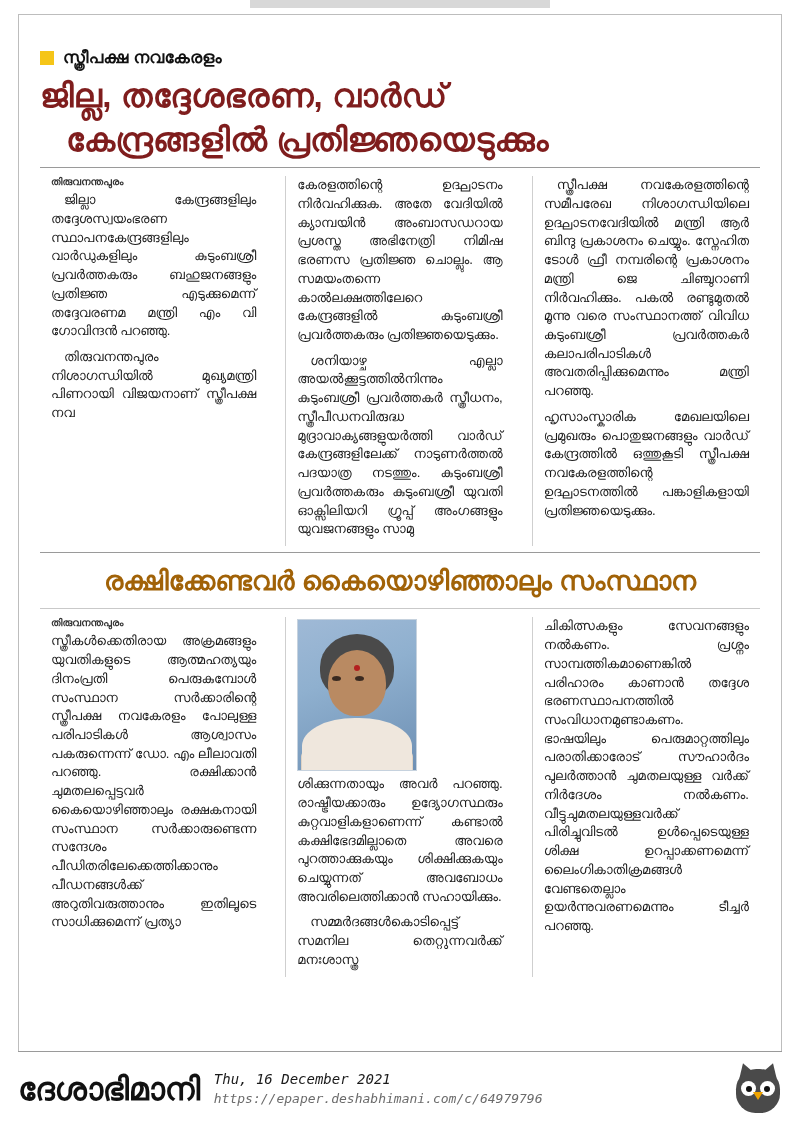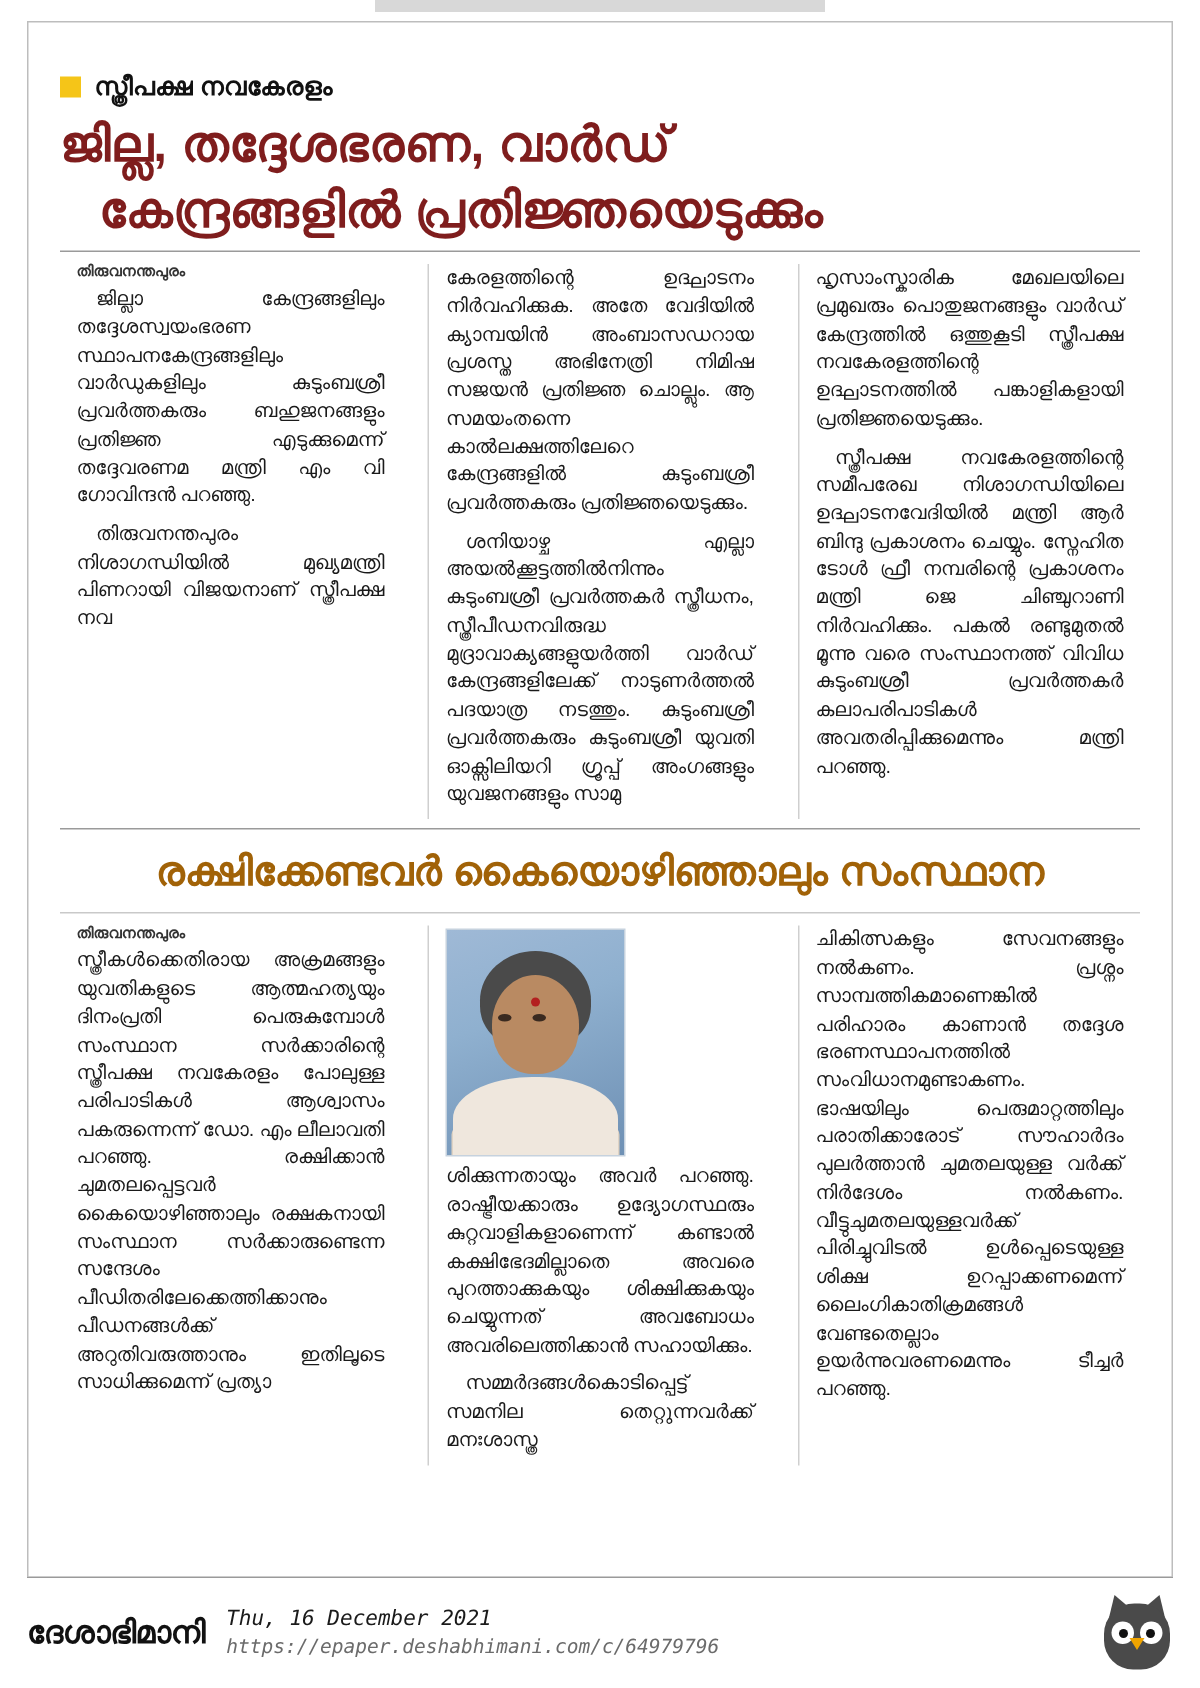--- a/index.html
+++ b/index.html
@@ -198,21 +198,21 @@
   }
   .footer-inner {
     position: relative;
     height: 74px;
     display: flex;
     align-items: center;
     padding-left: 18px;
     padding-right: 14px;
   }
   .masthead {
-    font-size: 21px;
+    font-size: 32px;
     font-weight: bold;
     color: #111;
     letter-spacing: -0.3px;
     white-space: nowrap;
   }
   .footer-meta {
     margin-left: 14px;
     font-family: "DejaVu Sans Mono", monospace;
     line-height: 1.45;
     font-style: italic;
@@ -306,26 +306,26 @@
 
       <div class="rule"></div>
 
       <div class="cols">
         <div class="col">
           <div class="dateline">തിരുവനന്തപുരം</div>
           <p class="body-text indent">ജില്ലാ കേന്ദ്രങ്ങളിലും തദ്ദേശസ്വയംഭരണ സ്ഥാപനകേന്ദ്രങ്ങളിലും വാർഡുകളിലും കുടുംബശ്രീ പ്രവർത്തകരും ബഹുജനങ്ങളും പ്രതിജ്ഞ എടുക്കുമെന്ന് തദ്ദേവരണമ മന്ത്രി എം വി ഗോവിന്ദൻ പറഞ്ഞു.</p>
           <p class="body-text indent">തിരുവനന്തപുരം നിശാഗന്ധിയിൽ മുഖ്യമന്ത്രി പിണറായി വിജയനാണ് സ്ത്രീപക്ഷ നവ</p>
         </div>
         <div class="col">
-          <p class="body-text">കേരളത്തിന്റെ ഉദ്ഘാടനം നിർവഹിക്കുക. അതേ വേദിയിൽ ക്യാമ്പയിൻ അംബാസഡറായ പ്രശസ്ത അഭിനേത്രി നിമിഷ സജയൻ പ്രതിജ്ഞ ചൊല്ലും. ആ സമയംതന്നെ കാൽലക്ഷത്തിലേറെ കേന്ദ്രങ്ങളിൽ കുടുംബശ്രീ പ്രവർത്തകരും പ്രതിജ്ഞയെടുക്കും.</p>
+          <p class="body-text">കേരളത്തിന്റെ ഉദ്ഘാടനം നിർവഹിക്കുക. അതേ വേദിയിൽ ക്യാമ്പയിൻ അംബാസഡറായ പ്രശസ്ത അഭിനേത്രി നിമിഷ ഭരണസ പ്രതിജ്ഞ ചൊല്ലും. ആ സമയംതന്നെ കാൽലക്ഷത്തിലേറെ കേന്ദ്രങ്ങളിൽ കുടുംബശ്രീ പ്രവർത്തകരും പ്രതിജ്ഞയെടുക്കും.</p>
           <p class="body-text indent">ശനിയാഴ്ച എല്ലാ അയൽക്കൂട്ടത്തിൽനിന്നും കുടുംബശ്രീ പ്രവർത്തകർ സ്ത്രീധനം, സ്ത്രീപീഡനവിരുദ്ധ മുദ്രാവാക്യങ്ങളുയർത്തി വാർഡ് കേന്ദ്രങ്ങളിലേക്ക് നാടുണർത്തൽ പദയാത്ര നടത്തും. കുടുംബശ്രീ പ്രവർത്തകരും കുടുംബശ്രീ യുവതി ഓക്സിലിയറി ഗ്രൂപ്പ് അംഗങ്ങളും യുവജനങ്ങളും സാമു</p>
         </div>
         <div class="col">
+          <p class="body-text indent">സ്ത്രീപക്ഷ നവകേരളത്തിന്റെ സമീപരേഖ നിശാഗന്ധിയിലെ ഉദ്ഘാടനവേദിയിൽ മന്ത്രി ആർ ബിന്ദു പ്രകാശനം ചെയ്യും. സ്നേഹിത ടോൾ ഫ്രീ നമ്പരിന്റെ പ്രകാശനം മന്ത്രി ജെ ചിഞ്ചുറാണി നിർവഹിക്കും. പകൽ രണ്ടുമുതൽ മൂന്നു വരെ സംസ്ഥാനത്ത് വിവിധ കുടുംബശ്രീ പ്രവർത്തകർ കലാപരിപാടികൾ അവതരിപ്പിക്കുമെന്നും മന്ത്രി പറഞ്ഞു.</p>
           <p class="body-text">ഹൃസാംസ്കാരിക മേഖലയിലെ പ്രമുഖരും പൊതുജനങ്ങളും വാർഡ് കേന്ദ്രത്തിൽ ഒത്തുകൂടി സ്ത്രീപക്ഷ നവകേരളത്തിന്റെ ഉദ്ഘാടനത്തിൽ പങ്കാളികളായി പ്രതിജ്ഞയെടുക്കും.</p>
-          <p class="body-text indent">സ്ത്രീപക്ഷ നവകേരളത്തിന്റെ സമീപരേഖ നിശാഗന്ധിയിലെ ഉദ്ഘാടനവേദിയിൽ മന്ത്രി ആർ ബിന്ദു പ്രകാശനം ചെയ്യും. സ്നേഹിത ടോൾ ഫ്രീ നമ്പരിന്റെ പ്രകാശനം മന്ത്രി ജെ ചിഞ്ചുറാണി നിർവഹിക്കും. പകൽ രണ്ടുമുതൽ മൂന്നു വരെ സംസ്ഥാനത്ത് വിവിധ കുടുംബശ്രീ പ്രവർത്തകർ കലാപരിപാടികൾ അവതരിപ്പിക്കുമെന്നും മന്ത്രി പറഞ്ഞു.</p>
         </div>
       </div>
     </div>
 
     <div class="rule"></div>
 
     <div class="story2">
       <div class="headline2">
         <div>രക്ഷിക്കേണ്ടവർ കൈയൊഴിഞ്ഞാലും സംസ്ഥാന</div>
       </div>

